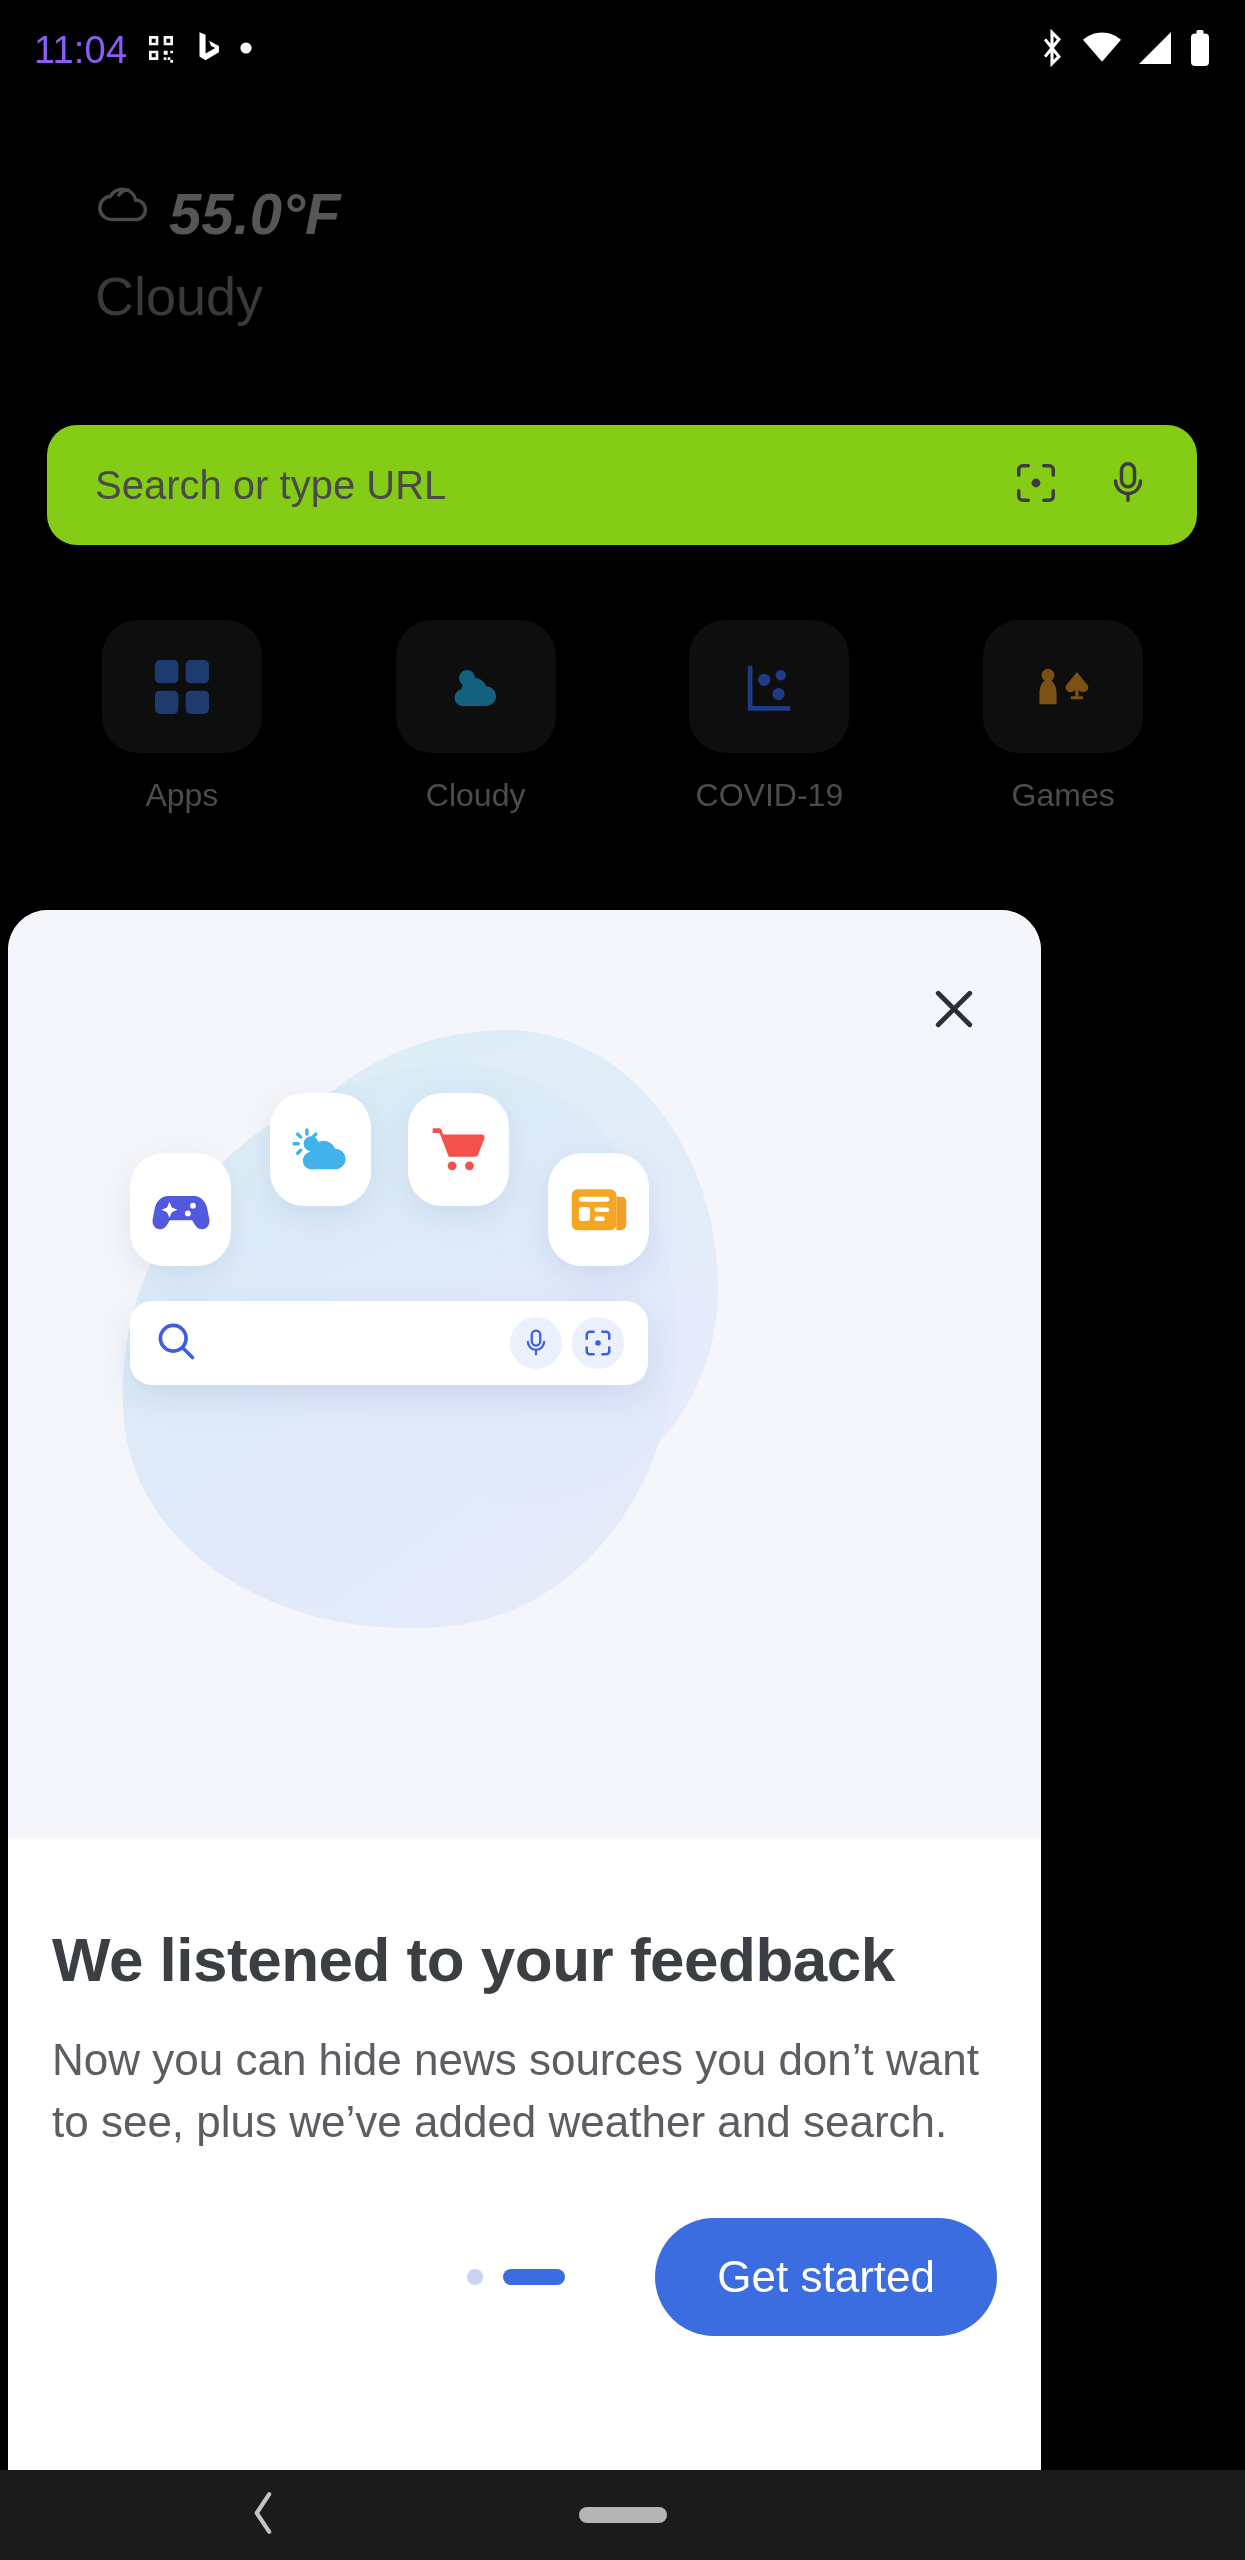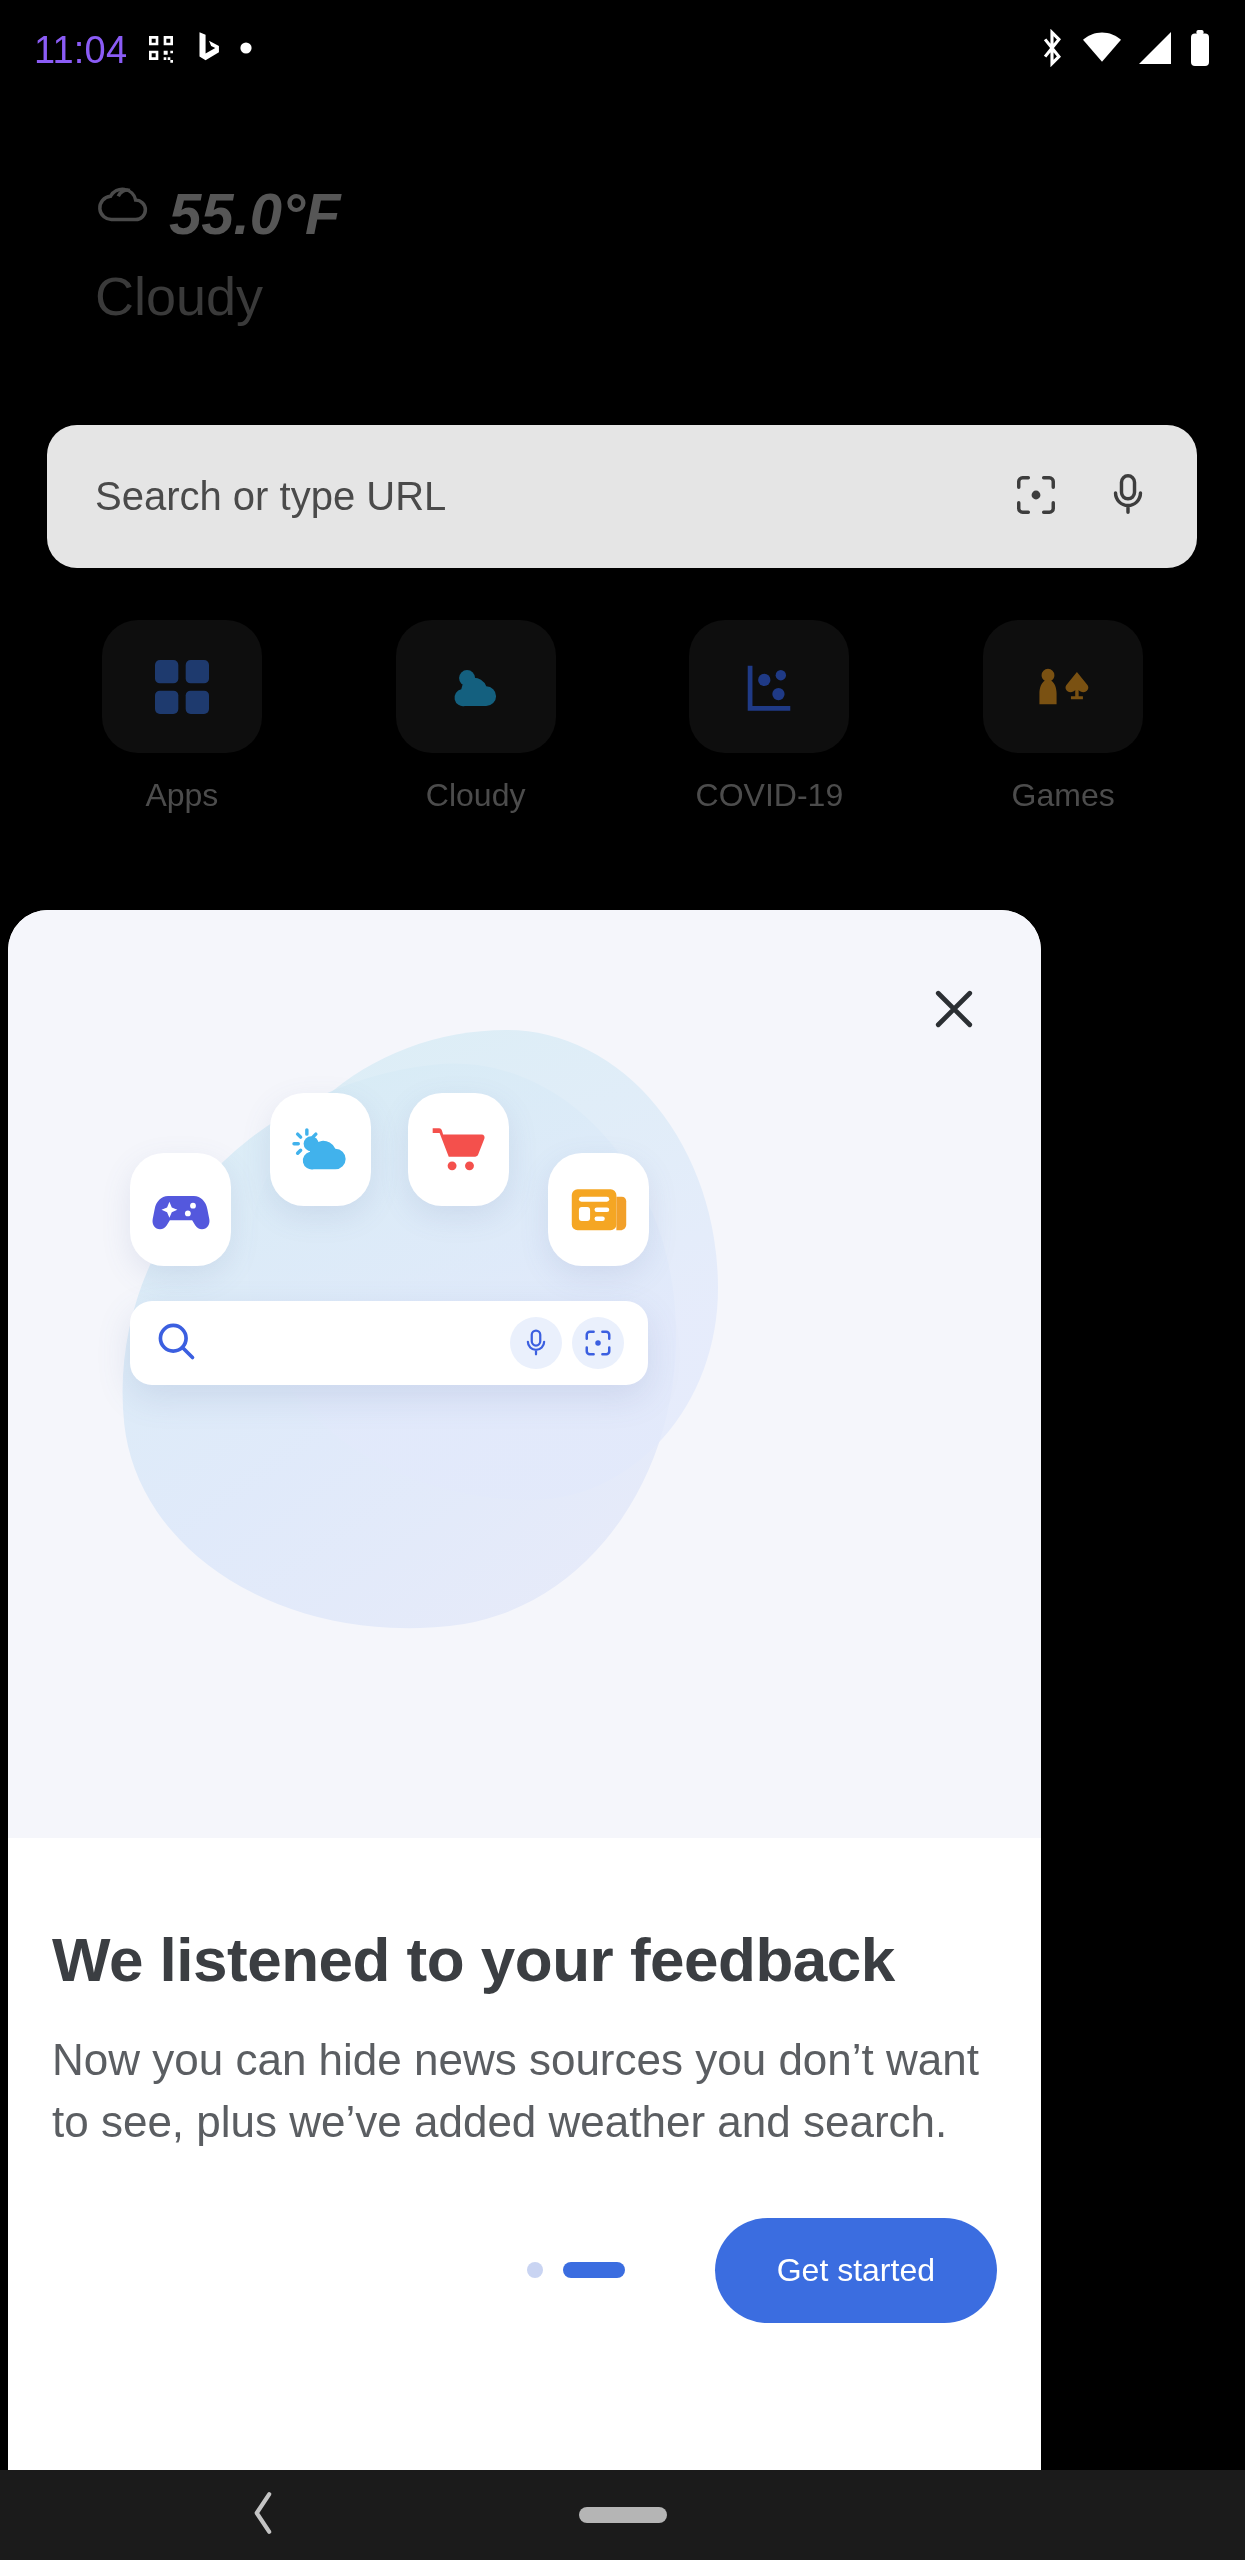--- a/index.html
+++ b/index.html
@@ -23,22 +23,22 @@
   .sb-right { display:flex; align-items:center; gap:16px; }
 
   
   .bg-home { position:absolute; top:100px; left:0; width:1245px; height:860px; }
   .weather-row { position:absolute; top:80px; left:95px; display:flex; align-items:flex-start; gap:12px;font-style:italic; }
   .weather-temp { font-size:58px; font-weight:700; color:#565656; }
   .weather-cond { position:absolute; top:165px; left:95px; font-size:54px; color:#3a3a3a; }
 
   .bg-searchbar {
     position:absolute; top:325px; left:47px;
-    width:1150px; height:143px;
-    background:#e5e5e5; border-radius:30px;
+    width:1150px; height:120px;
+    background:#84cc16; border-radius:30px;
     display:flex; align-items:center; padding:0 48px;
   }
   .bg-searchbar .ph { font-size:40px; color:#4a4a4a; flex:1; }
   .bg-searchbar .acts { display:flex; align-items:center; gap:48px; }
 
   .bg-tiles { position:absolute; top:520px; left:0; width:1245px; display:flex; justify-content:space-around; padding:0 35px; }
   .bg-tile { width:160px; display:flex; flex-direction:column; align-items:center; gap:24px; }
   .bg-tile-sq { width:160px; height:133px; background:#0e0e0e; border-radius:36px; display:flex; align-items:center; justify-content:center; }
   .bg-tile-lbl { font-size:32px; color:#4c4c4c; }
 
@@ -107,21 +107,21 @@
 
   .actions {
     display:flex; align-items:center; justify-content:flex-end;
     gap:0; padding:64px 44px 0 44px; background:#fff;
   }
   .dots { display:flex; align-items:center; gap:20px; margin-right:90px; }
   .dot { width:16px; height:16px; border-radius:50%; background:#c9d4f2; }
   .dot.active { width:62px; height:16px; border-radius:10px; background:#3b6de0; }
   .cta {
     background:#3b6de0; color:#fff;
-    font-size:32px; border:none; border-radius:60px;
+    font-size:44px; border:none; border-radius:60px;
     padding:34px 62px; cursor:pointer;
     font-family:"Liberation Sans", sans-serif;
   }
 
   
   .navbar {
     position:absolute; left:0; bottom:0; width:1245px; height:90px;
     background:#1b1b1b;
     display:flex; align-items:center; justify-content:center;
   }

